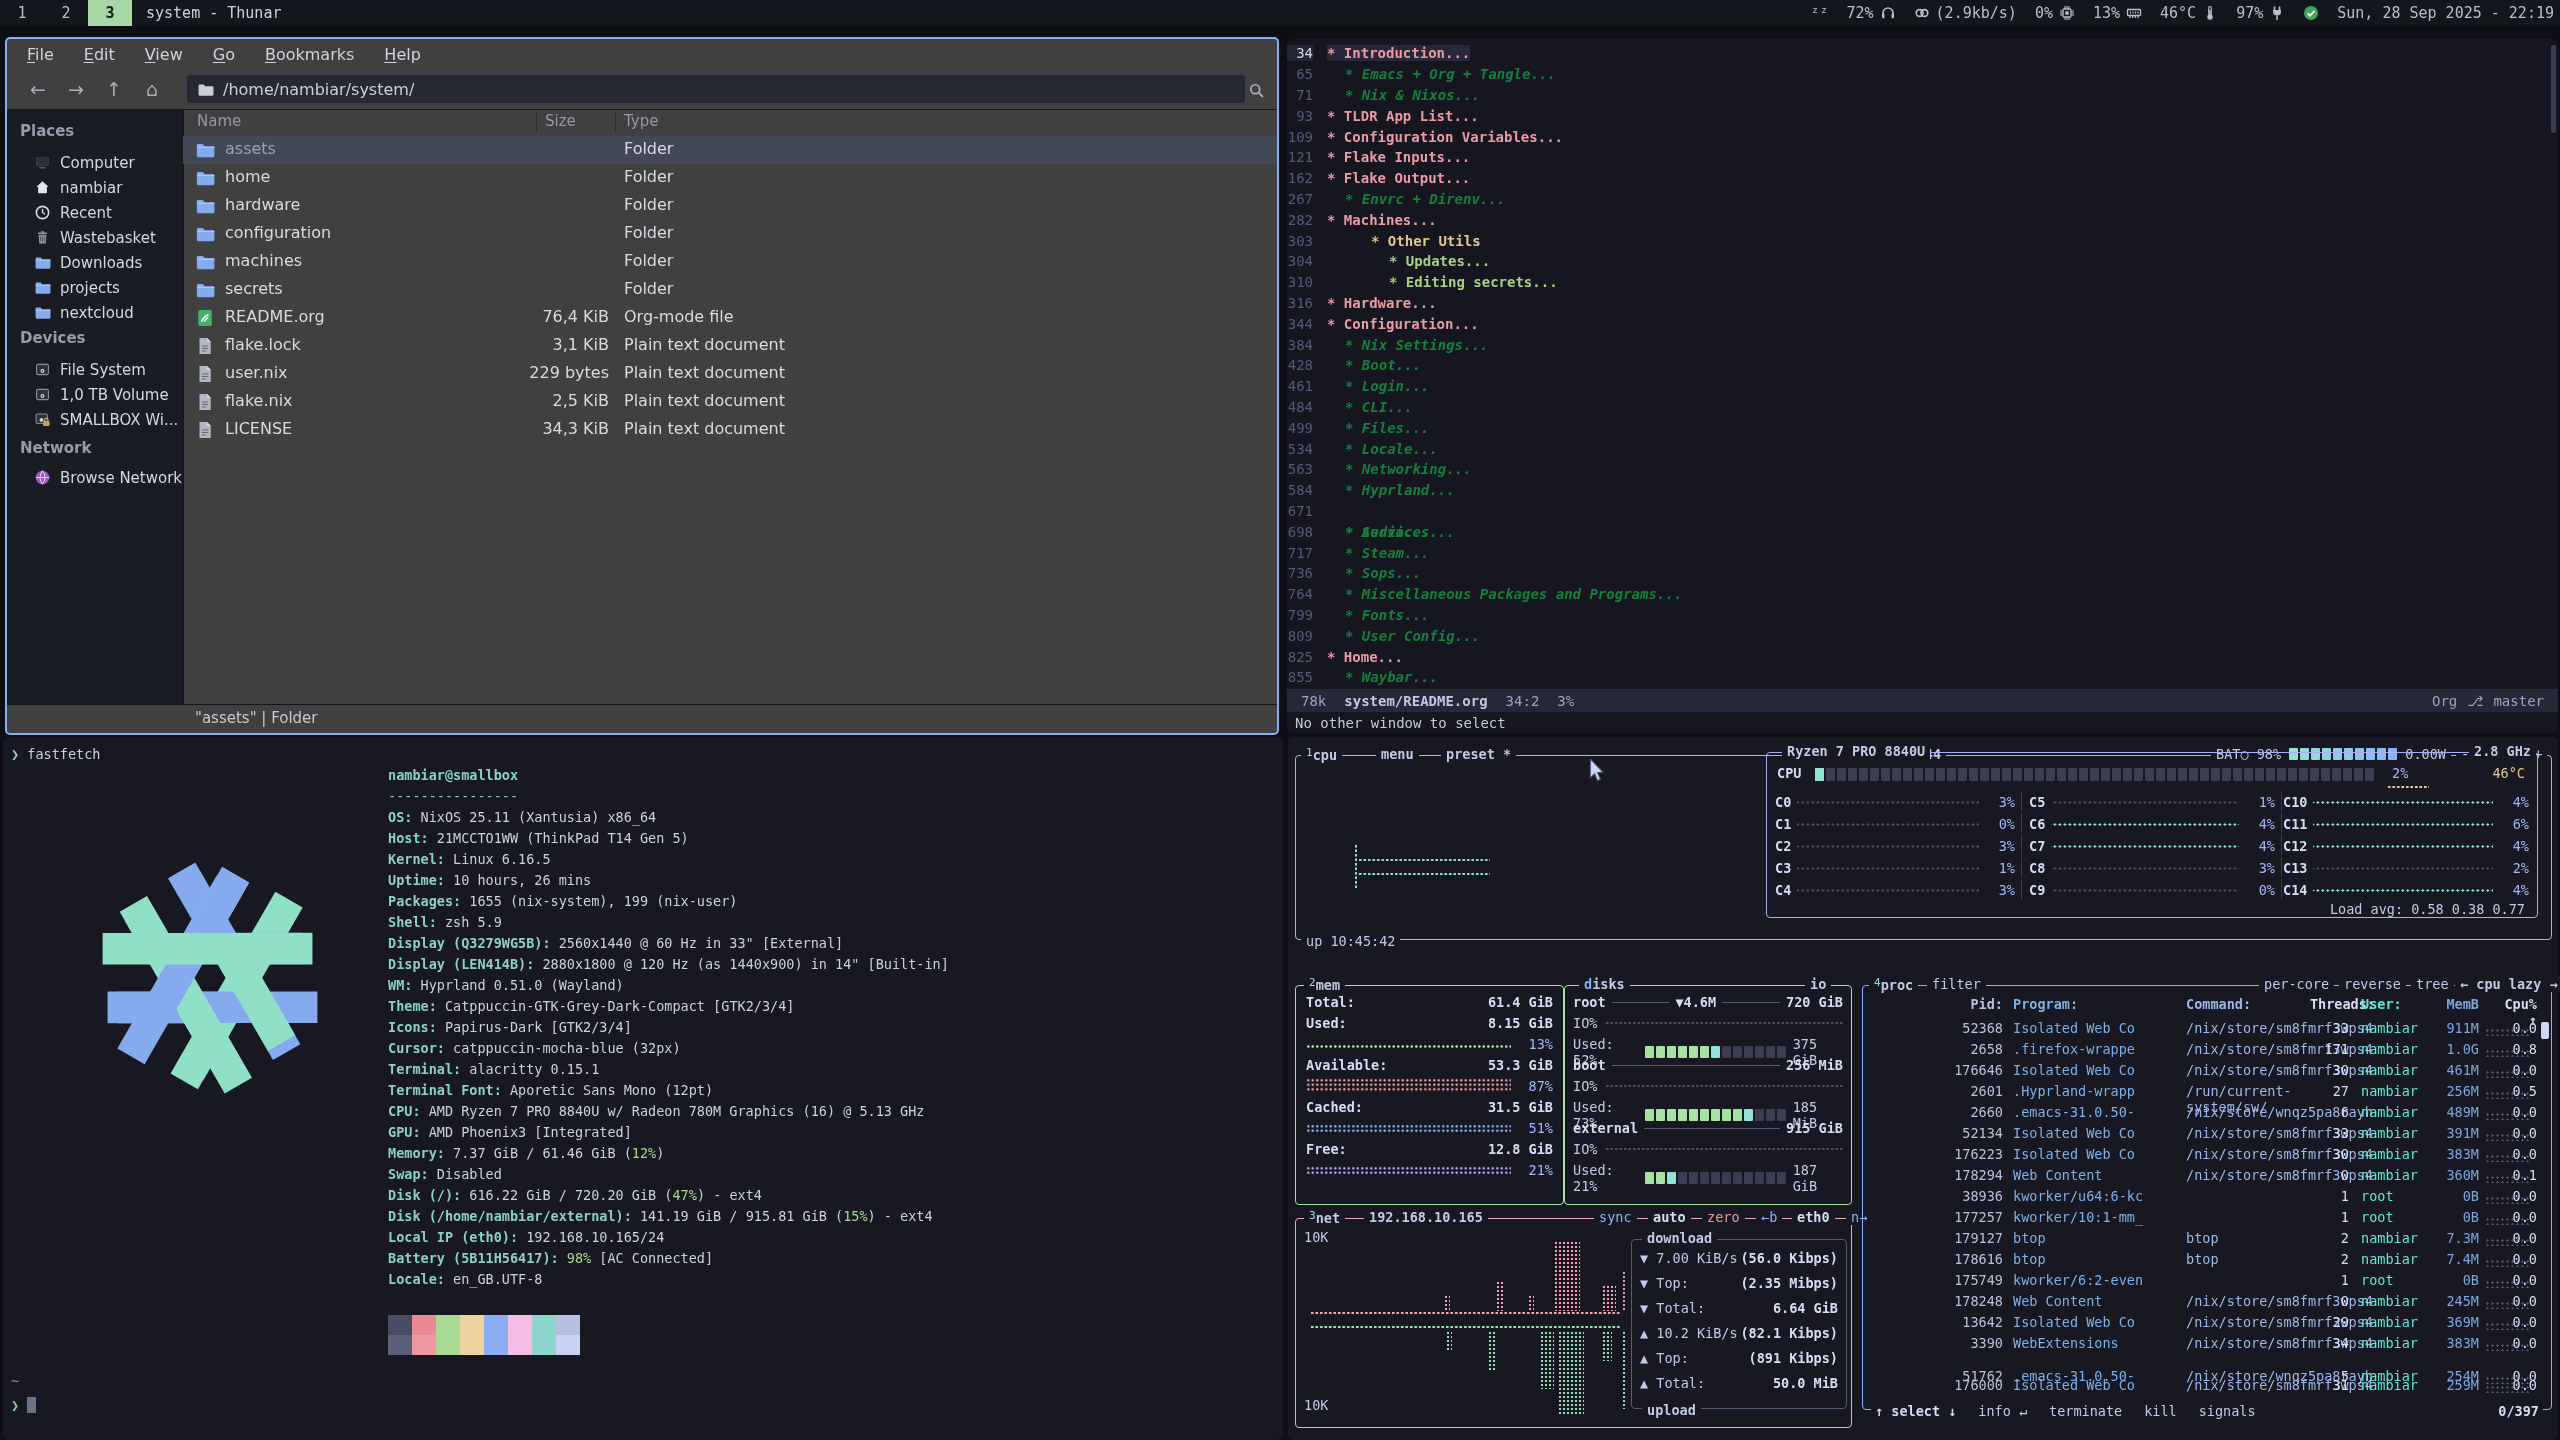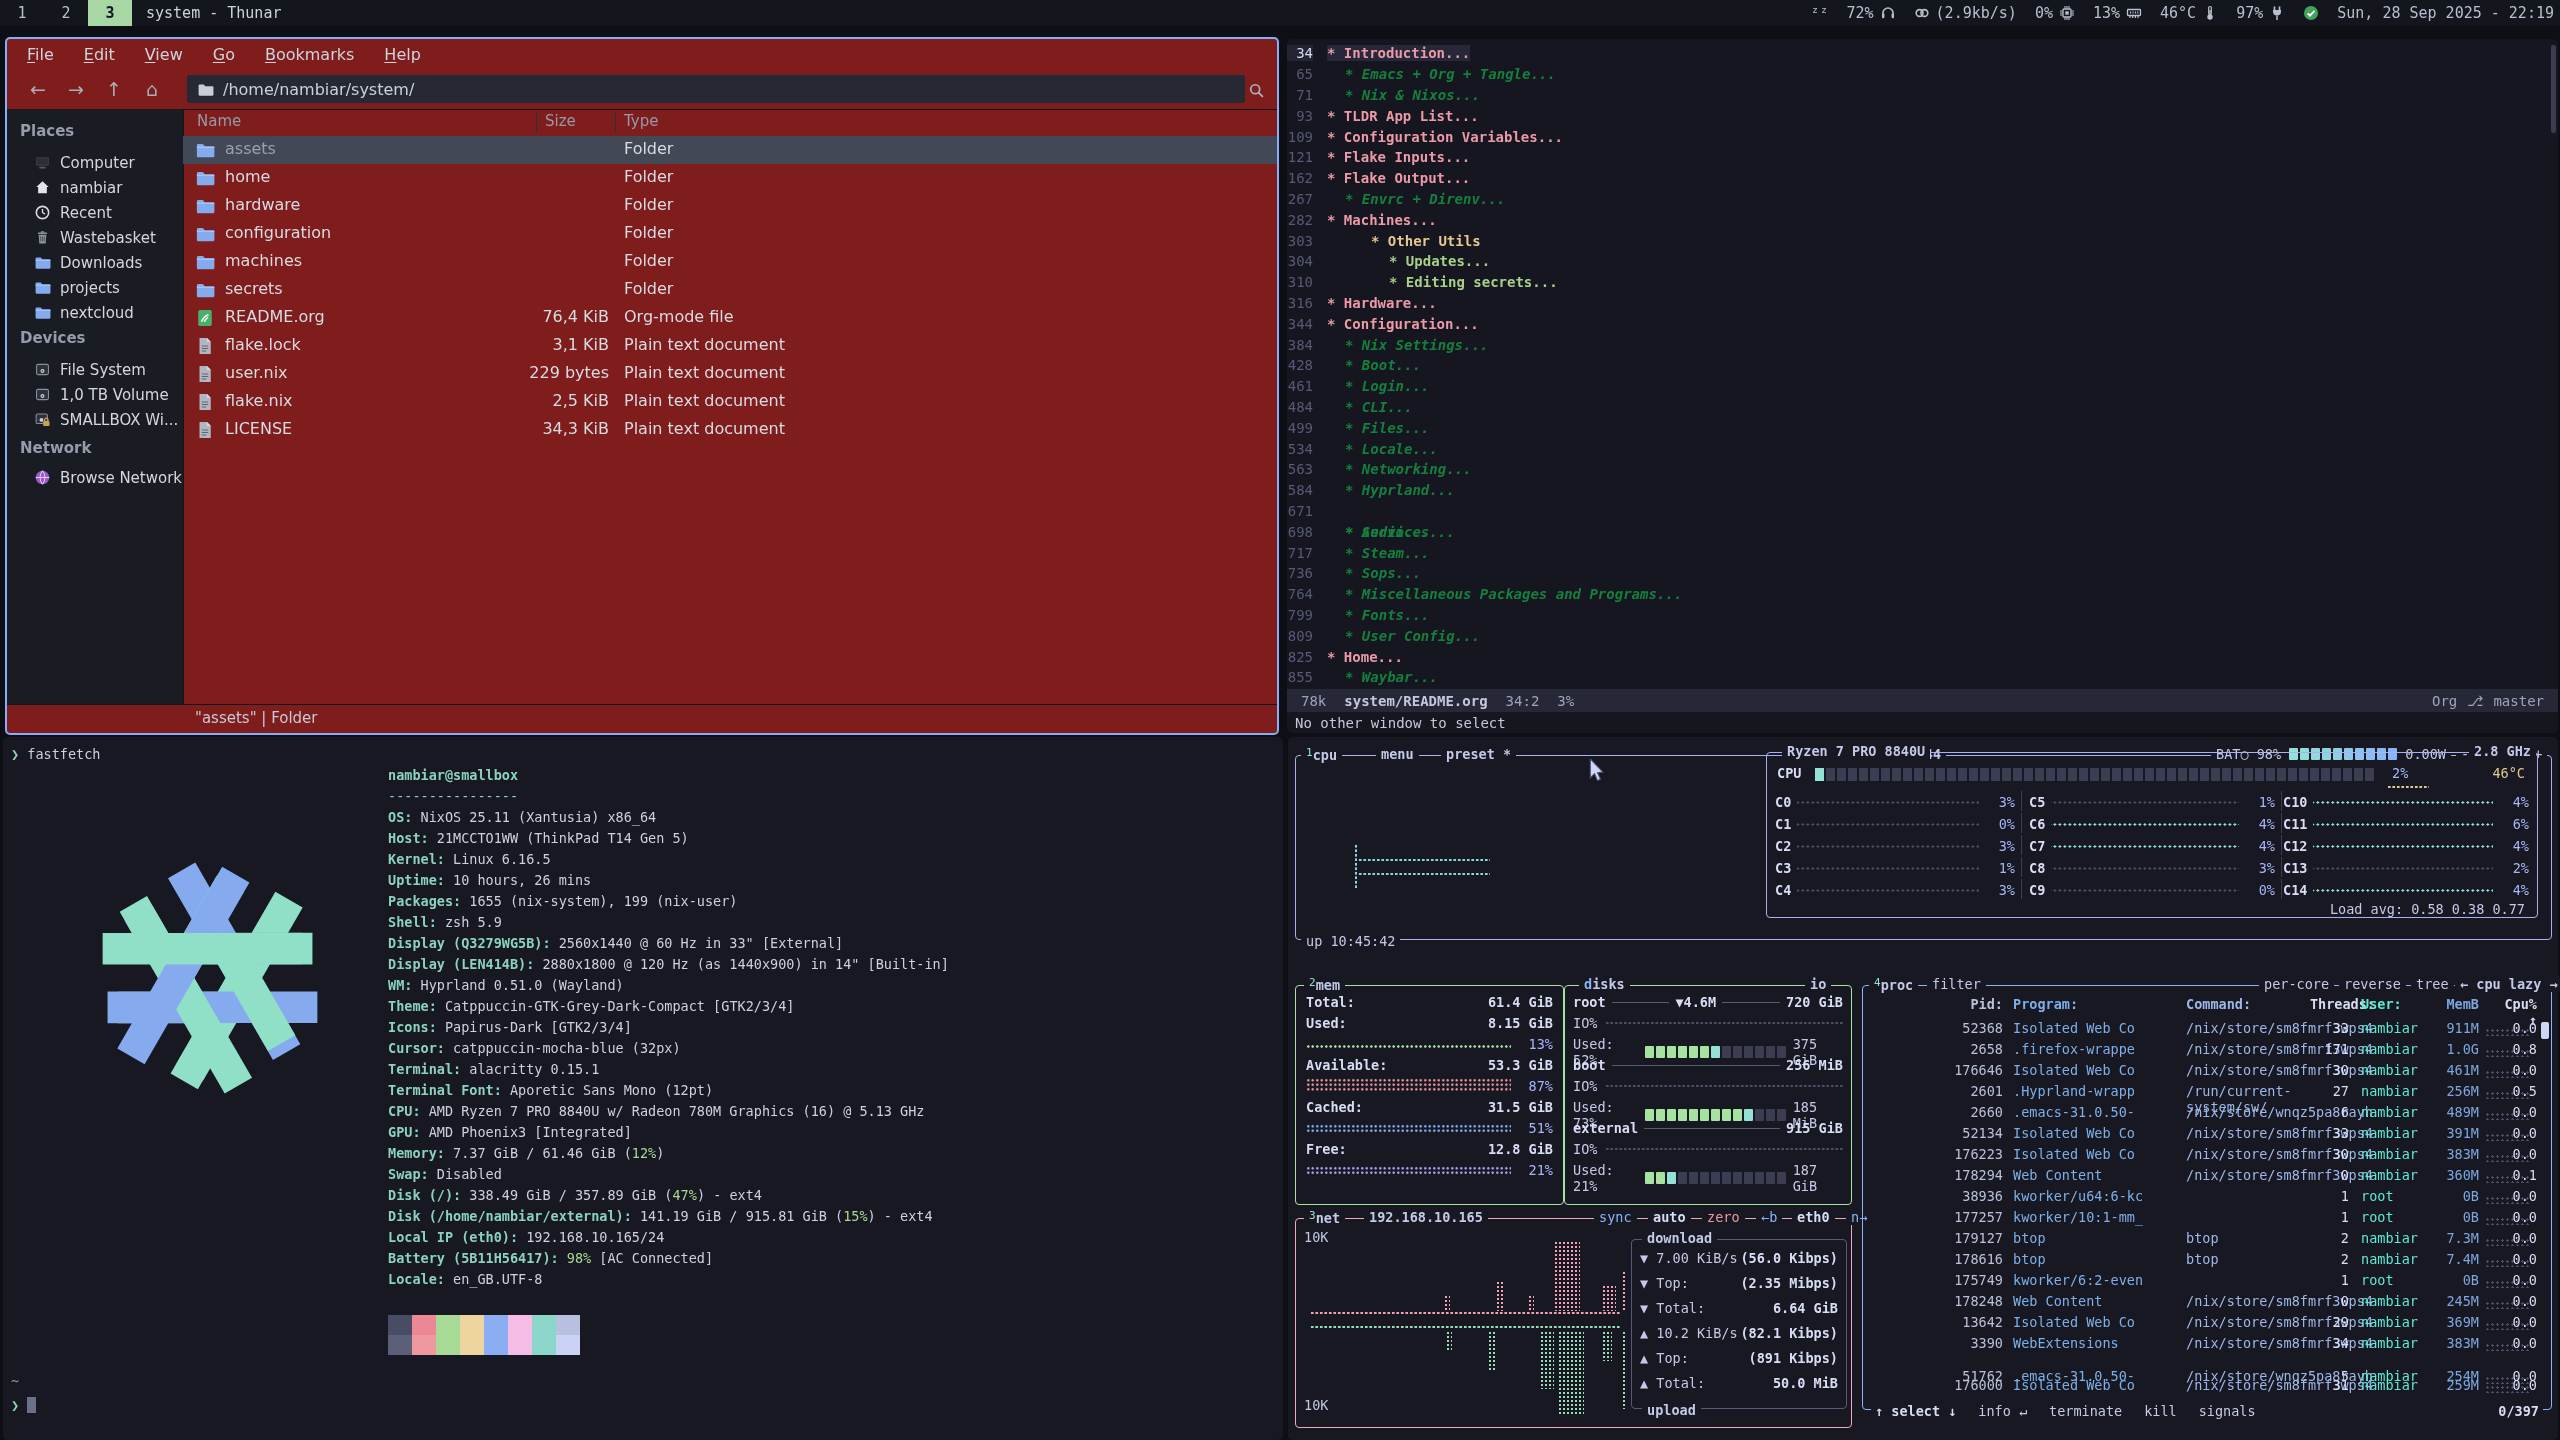--- a/index.html
+++ b/index.html
@@ -11,21 +11,21 @@
           display:flex;align-items:center;font-size:15px;color:#b9bfce;}
   .ws{width:44px;height:26px;display:flex;align-items:center;justify-content:center;font-family:"DejaVu Sans Mono",monospace;font-size:15px;}
   .ws.active{background:#a7d7a4;color:#14161e;font-weight:bold;}
   #bar-title{margin-left:14px;color:#ccd1dd;font-family:"DejaVu Sans Mono",monospace;font-size:15px;}
   #bar-right{margin-left:auto;display:flex;align-items:center;gap:18px;padding-right:6px;font-family:"DejaVu Sans Mono",monospace;font-size:15px;}
   .mod{display:flex;align-items:center;gap:6px;}
   .mod svg{width:16px;height:16px;display:block;}
   
   .window{position:absolute;border-radius:5px;}
   
-  #thunar{left:5px;top:37px;width:1274px;height:698px;background:#7f1d1d;border:2px solid #85adf8;box-sizing:border-box;}
+  #thunar{left:5px;top:37px;width:1274px;height:698px;background:#404040;border:2px solid #85adf8;box-sizing:border-box;}
   #thunar-menubar{position:absolute;left:0;top:0;width:100%;height:30px;display:flex;align-items:center;gap:30px;padding-left:20px;font-size:16px;color:#cfd3dd;}
   .menu-item u{text-decoration:underline;text-underline-offset:2px;}
   #thunar-toolbar{position:absolute;left:0;top:30px;width:100%;height:40px;display:flex;align-items:center;border-bottom:1px solid #13151c;}
   .nav-btn{width:38px;height:30px;display:flex;align-items:center;justify-content:center;font-size:19px;color:#a9aebc;}
   #pathbar{position:absolute;left:180px;top:6px;width:1058px;height:28px;background:#262934;border-radius:3px;display:flex;align-items:center;gap:9px;padding-left:10px;box-sizing:border-box;font-size:16px;color:#ccd0da;}
   #pathbar svg{width:17px;height:17px;}
   #search-btn{position:absolute;right:8px;top:8px;width:26px;height:26px;display:flex;align-items:center;justify-content:center;}
   #search-btn svg{width:17px;height:17px;}
   #thunar-body{position:absolute;left:0;top:70px;width:100%;bottom:28px;}
   #thunar-sidebar{position:absolute;left:0;top:0;width:176px;height:100%;background:#1a1c24;border-right:1px solid #13151c;overflow:hidden;}
@@ -631,21 +631,21 @@
         <div class="tline" style="left: 385px; top: 238px;"><span class="fflabel">WM: </span><span>Hyprland 0.51.0 (Wayland)</span></div>
         <div class="tline" style="left: 385px; top: 259px;"><span class="fflabel">Theme: </span><span>Catppuccin-GTK-Grey-Dark-Compact [GTK2/3/4]</span></div>
         <div class="tline" style="left: 385px; top: 280px;"><span class="fflabel">Icons: </span><span>Papirus-Dark [GTK2/3/4]</span></div>
         <div class="tline" style="left: 385px; top: 301px;"><span class="fflabel">Cursor: </span><span>catppuccin-mocha-blue (32px)</span></div>
         <div class="tline" style="left: 385px; top: 322px;"><span class="fflabel">Terminal: </span><span>alacritty 0.15.1</span></div>
         <div class="tline" style="left: 385px; top: 343px;"><span class="fflabel">Terminal Font: </span><span>Aporetic Sans Mono (12pt)</span></div>
         <div class="tline" style="left: 385px; top: 364px;"><span class="fflabel">CPU: </span><span>AMD Ryzen 7 PRO 8840U w/ Radeon 780M Graphics (16) @ 5.13 GHz</span></div>
         <div class="tline" style="left: 385px; top: 385px;"><span class="fflabel">GPU: </span><span>AMD Phoenix3 [Integrated]</span></div>
         <div class="tline" style="left: 385px; top: 406px;"><span class="fflabel">Memory: </span><span>7.37 GiB / 61.46 GiB (</span><span class="ffpct">12%</span><span>)</span></div>
         <div class="tline" style="left: 385px; top: 427px;"><span class="fflabel">Swap: </span><span>Disabled</span></div>
-        <div class="tline" style="left: 385px; top: 448px;"><span class="fflabel">Disk (/): </span><span>338.49 GiB / 357.89 GiB (</span><span class="ffpct">47%</span><span>) - ext4</span></div>
+        <div class="tline" style="left: 385px; top: 448px;"><span class="fflabel">Disk (/): </span><span>616.22 GiB / 720.20 GiB (</span><span class="ffpct">47%</span><span>) - ext4</span></div>
         <div class="tline" style="left: 385px; top: 469px;"><span class="fflabel">Disk (/home/nambiar/external): </span><span>141.19 GiB / 915.81 GiB (</span><span class="ffpct">15%</span><span>) - ext4</span></div>
         <div class="tline" style="left: 385px; top: 490px;"><span class="fflabel">Local IP (eth0): </span><span>192.168.10.165/24</span></div>
         <div class="tline" style="left: 385px; top: 511px;"><span class="fflabel">Battery (5B11H56417): </span><span></span><span class="ffpct">98%</span><span> [AC Connected]</span></div>
         <div class="tline" style="left: 385px; top: 532px;"><span class="fflabel">Locale: </span><span>en_GB.UTF-8</span></div>
       </div>
     <div id="palette">
         <div class="prow">
           <div class="pblock" style="background: rgb(73, 77, 100);"></div>
           <div class="pblock" style="background: rgb(237, 135, 150);"></div>
           <div class="pblock" style="background: rgb(166, 218, 149);"></div>

